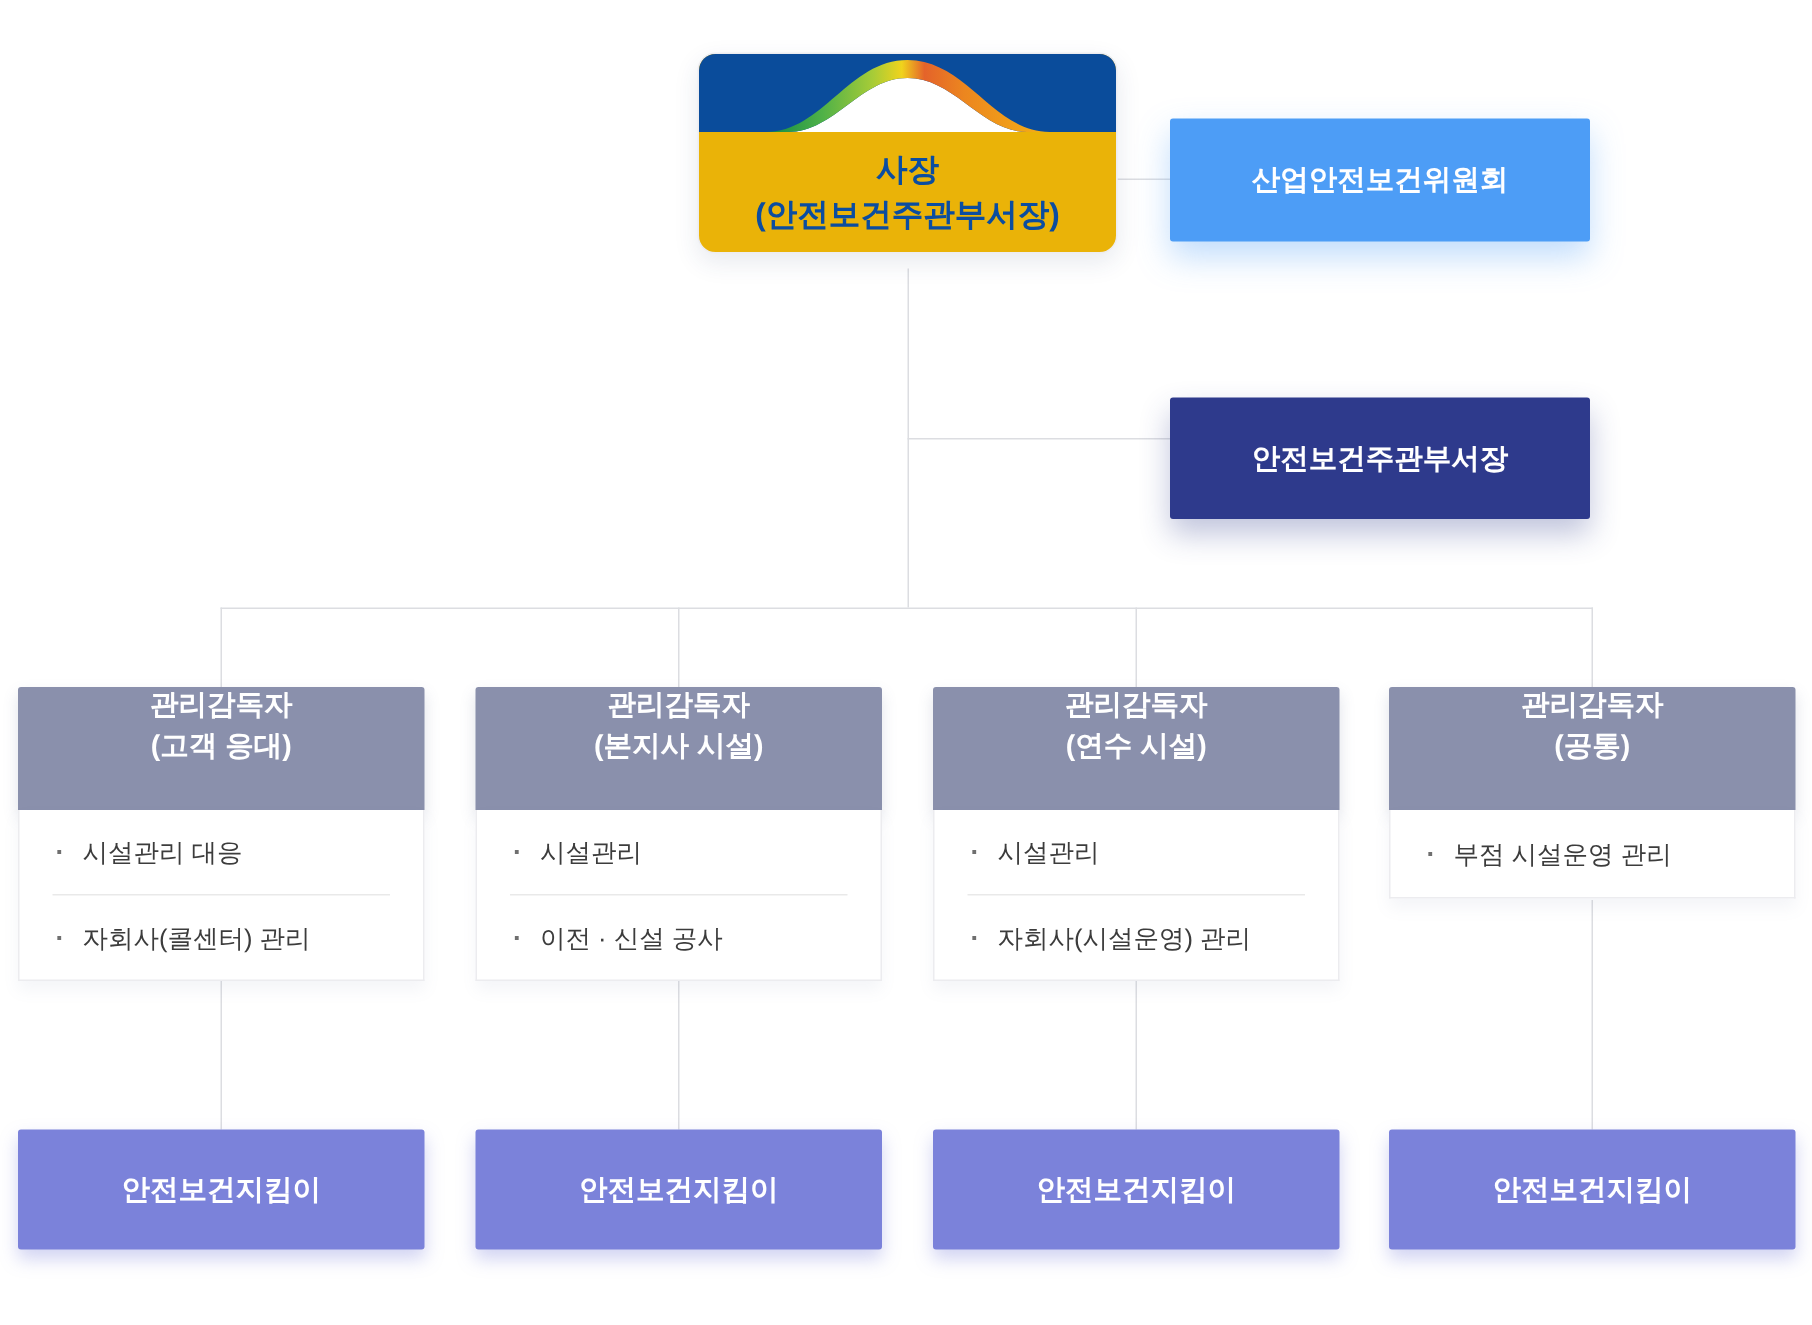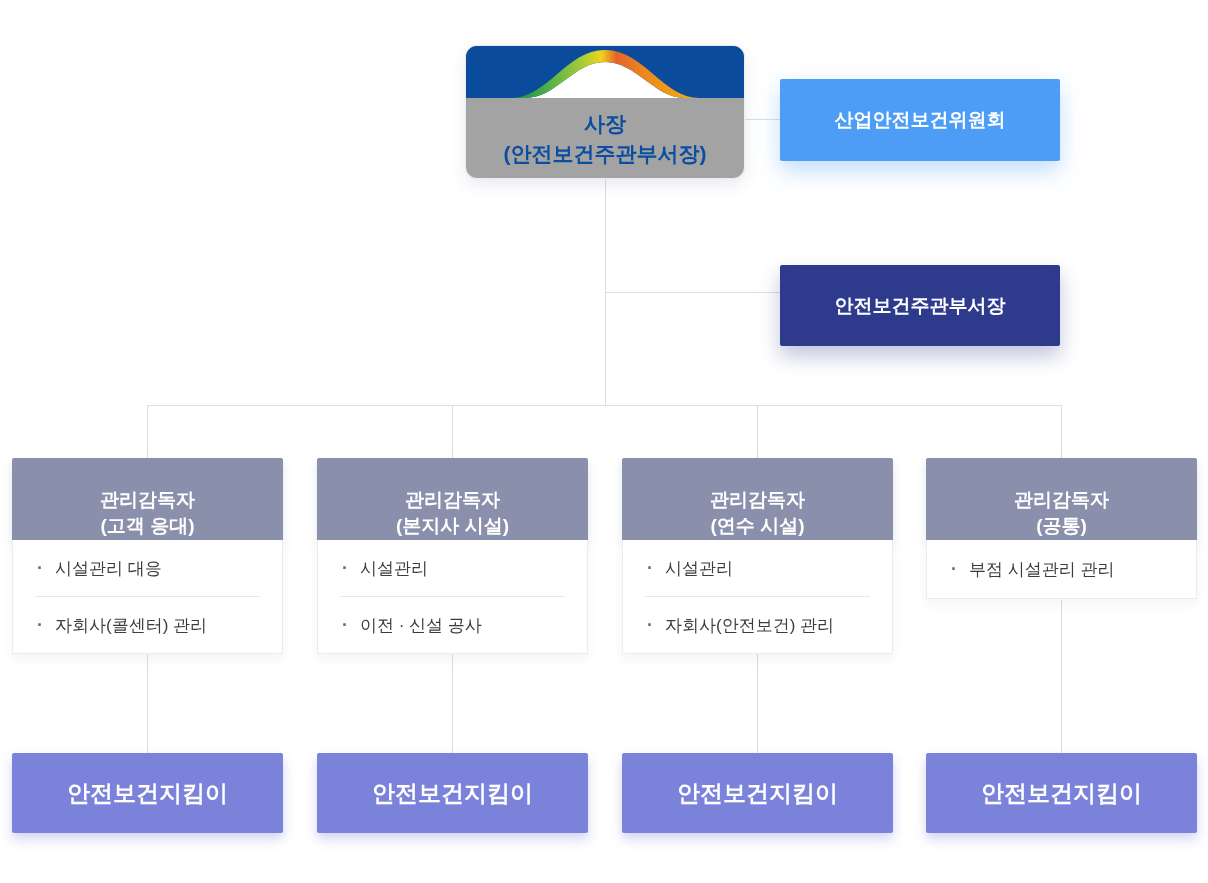--- a/index.html
+++ b/index.html
@@ -4,22 +4,22 @@
 <style>
   html,body{margin:0;padding:0;background:#ffffff;}
   body{font-family:"Liberation Sans","DejaVu Sans",sans-serif;}
   .stage{position:relative;width:1208px;height:883px;background:#ffffff;overflow:hidden;}
 
   
   .line{position:absolute;background:#dcdde1;}
 
   
   .ceo-card{
-    position:absolute;left:465px;top:45px;width:280px;height:134px;
-    background:#a3a3a3;border:1px solid #ededf1;border-radius:12px;
+    position:absolute;left:465px;top:35px;width:280px;height:134px;
+    background:#eab308;border:1px solid #ededf1;border-radius:12px;
     box-shadow:0 6px 16px rgba(40,60,110,0.10);
     overflow:hidden;box-sizing:border-box;
   }
   .ceo-banner{position:absolute;left:0;top:0;width:100%;height:52px;display:block;}
   .ceo-title{
     position:absolute;left:0;top:52px;width:100%;height:82px;
     display:flex;flex-direction:column;align-items:center;justify-content:center;
     color:#0b4da0;font-weight:bold;font-size:21px;line-height:1.42;text-align:center;
   }
 
@@ -29,41 +29,41 @@
     color:#ffffff;font-weight:bold;font-size:19px;text-align:center;border-radius:2px;
   }
   .committee-box{left:780px;top:79px;width:280px;height:82px;background:#4d9df6;
     box-shadow:0 10px 22px rgba(77,157,246,0.35);}
   .dept-box{left:780px;top:265px;width:280px;height:81px;background:#2e3a8c;
     box-shadow:0 10px 20px rgba(46,58,140,0.30);}
 
   
   .sup-header{
     position:absolute;top:458px;width:271px;height:82px;background:#8a90ac;
-    display:flex;flex-direction:column;align-items:center;justify-content:flex-end;
+    display:flex;flex-direction:column;align-items:center;justify-content:flex-start;
     color:#ffffff;font-weight:bold;font-size:19px;line-height:1.4;text-align:center;
     border-radius:2px 2px 0 0;box-shadow:0 5px 10px rgba(90,100,140,0.18);
   }
   .duty-box{
     position:absolute;top:540px;width:271px;background:#ffffff;
     border:1px solid #ececef;border-top:none;box-sizing:border-box;
     box-shadow:0 6px 10px rgba(120,130,160,0.08);
   }
   .duty-item{
     height:56px;display:flex;align-items:center;
     padding-left:24px;color:#3c3c3c;font-size:17px;
   }
   .duty-box.single .duty-item{height:58px;}
   .bullet{color:#6f6f6f;font-weight:bold;margin-right:12px;font-size:18px;line-height:1;}
   .duty-divider{height:1px;background:#e9e9e9;margin:0 22px;}
 
   .keeper-box{
     position:absolute;top:753px;width:271px;height:80px;background:#7b82da;
     display:flex;align-items:center;justify-content:center;
-    color:#ffffff;font-weight:bold;font-size:23px;border-radius:2px;
+    color:#ffffff;font-weight:bold;font-size:19px;border-radius:2px;
     box-shadow:0 6px 12px rgba(123,130,218,0.35);
   }
 
   .col1{left:12px;} .col2{left:317px;} .col3{left:622px;} .col4{left:926px;}
 </style>
 </head>
 <body>
 
 <div class="stage">
 
@@ -154,34 +154,34 @@
     <span>(연수 시설)</span>
   </div>
   <div class="duty-box col3">
     <div class="duty-item">
       <span class="bullet">·</span>
       <span>시설관리</span>
     </div>
     <div class="duty-divider"></div>
     <div class="duty-item">
       <span class="bullet">·</span>
-      <span>자회사(안전보건) 관리</span>
+      <span>자회사(시설운영) 관리</span>
     </div>
   </div>
   <div class="keeper-box col3">
     <span>안전보건지킴이</span>
   </div>
 
   <div class="sup-header col4">
     <span>관리감독자</span>
     <span>(공통)</span>
   </div>
   <div class="duty-box single col4">
     <div class="duty-item">
       <span class="bullet">·</span>
-      <span>부점 시설관리 관리</span>
+      <span>부점 시설운영 관리</span>
     </div>
   </div>
   <div class="keeper-box col4">
     <span>안전보건지킴이</span>
   </div>
 
 </div>
 
 </body></html>

